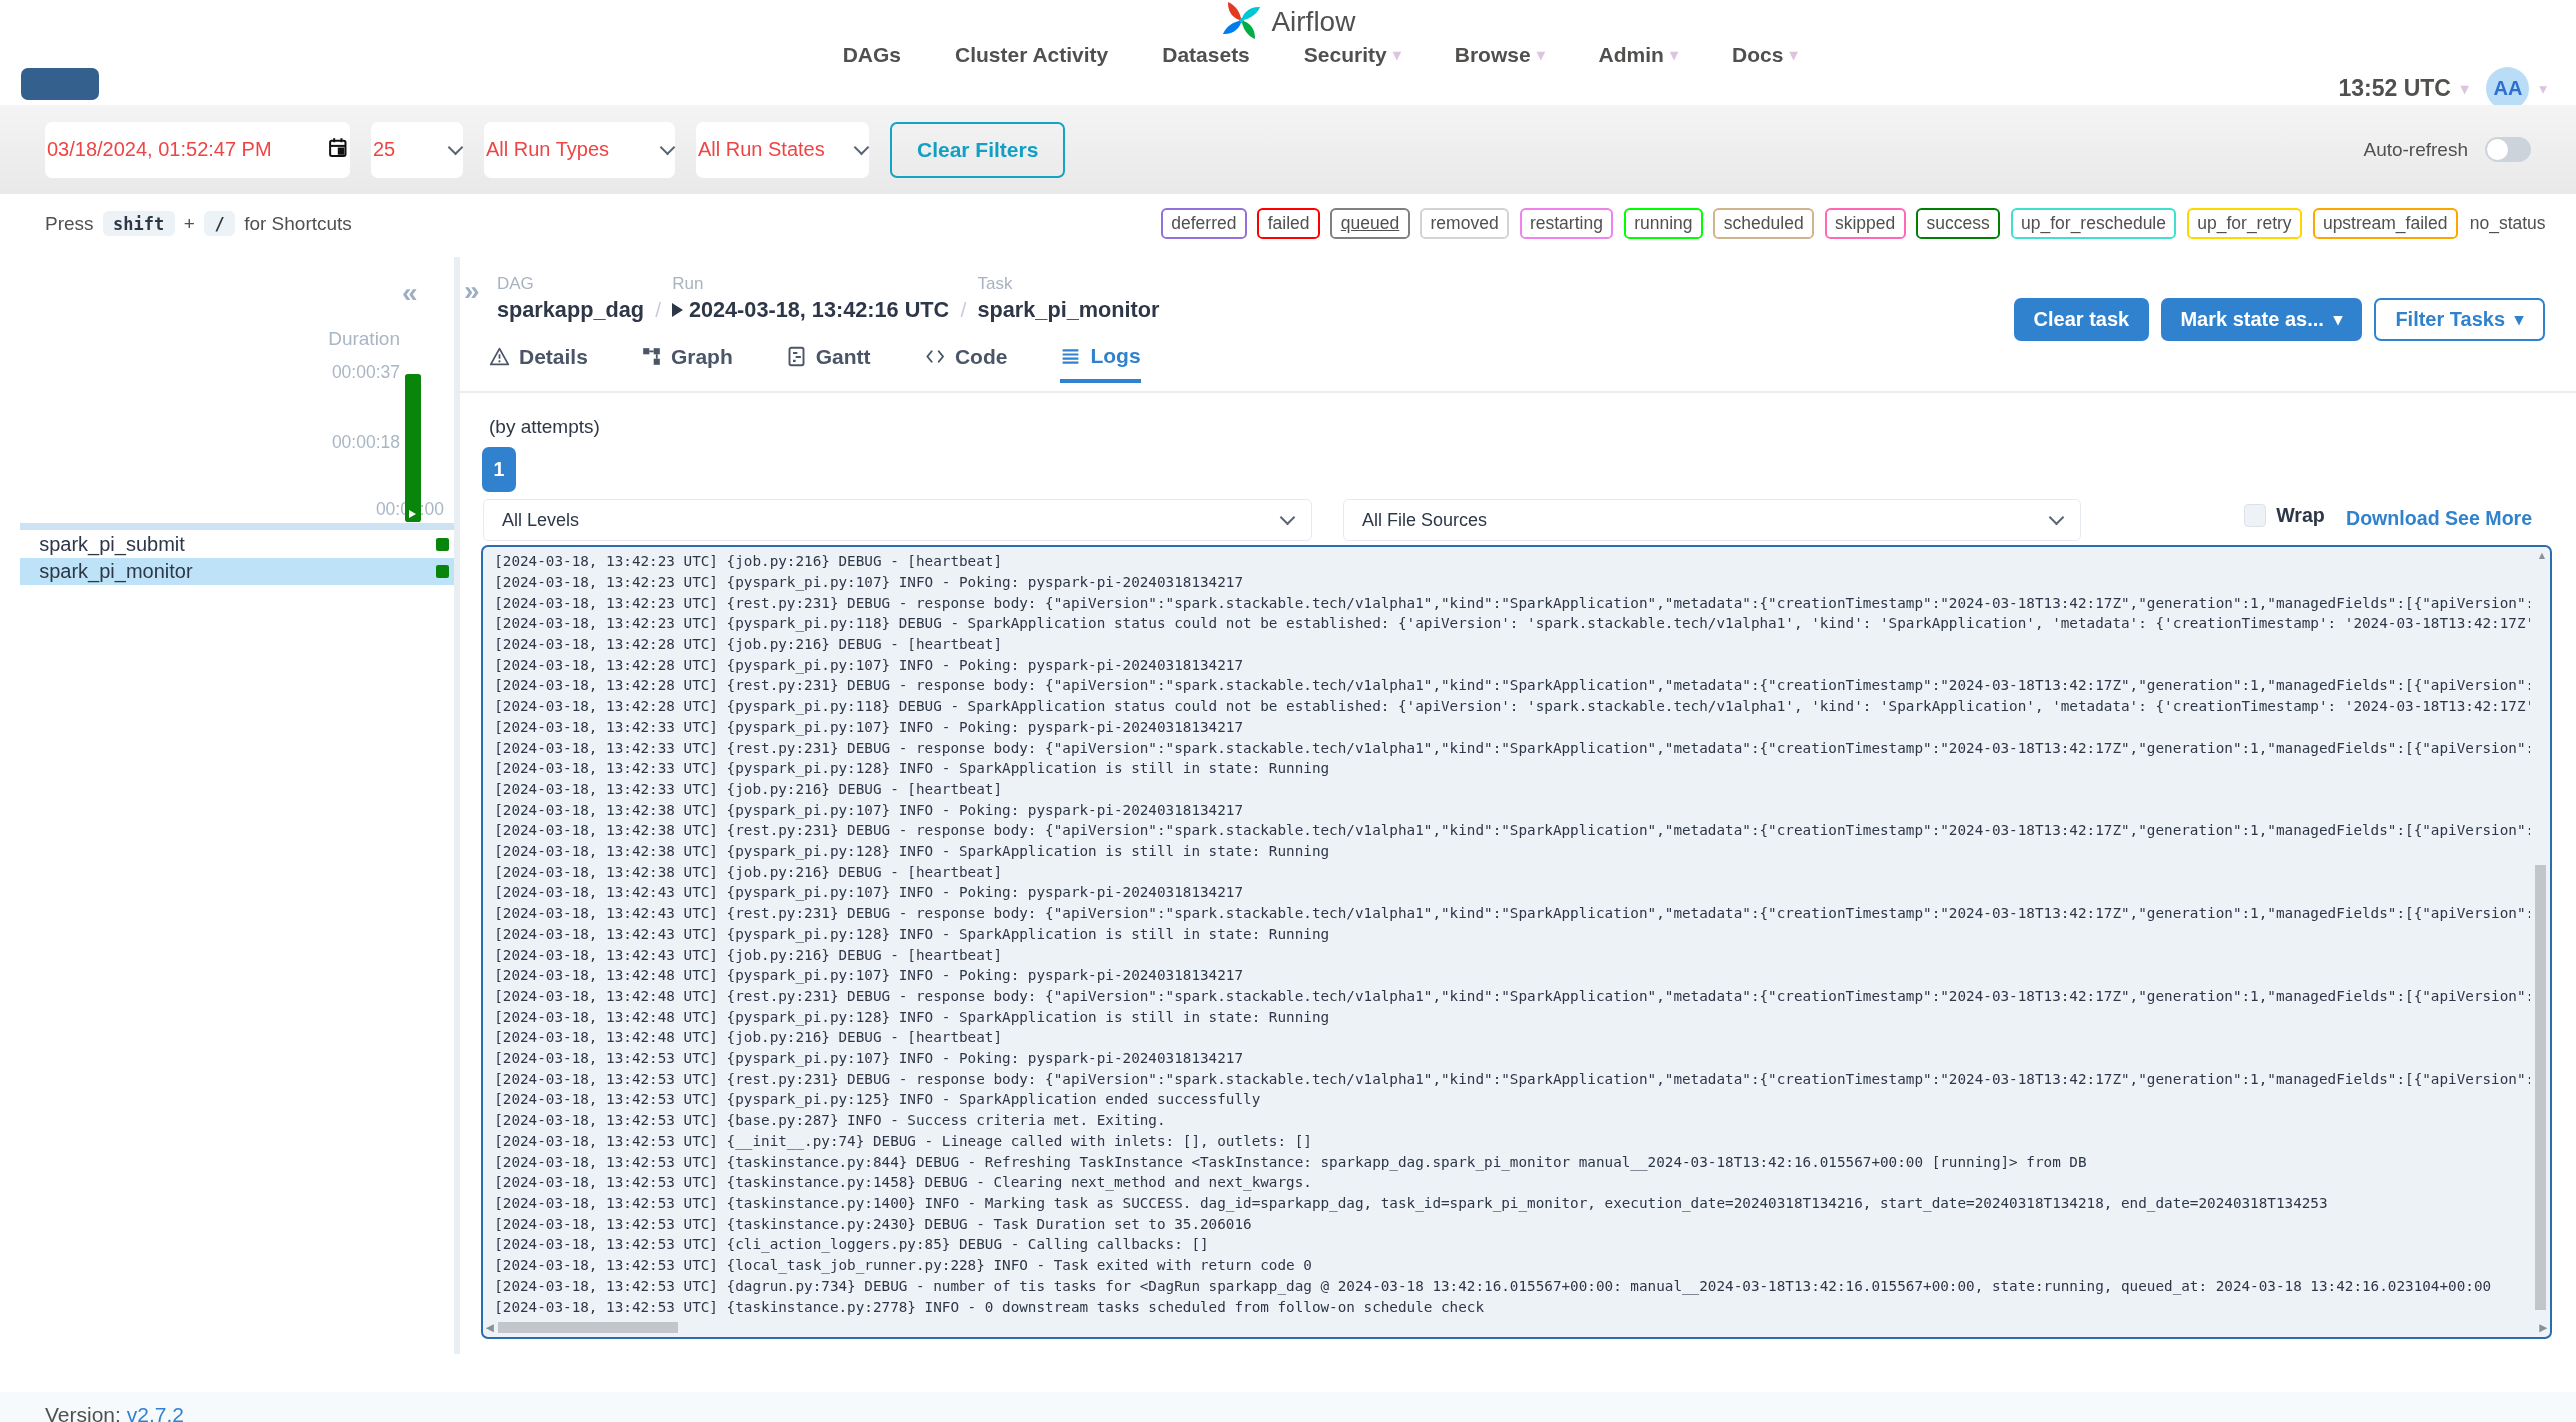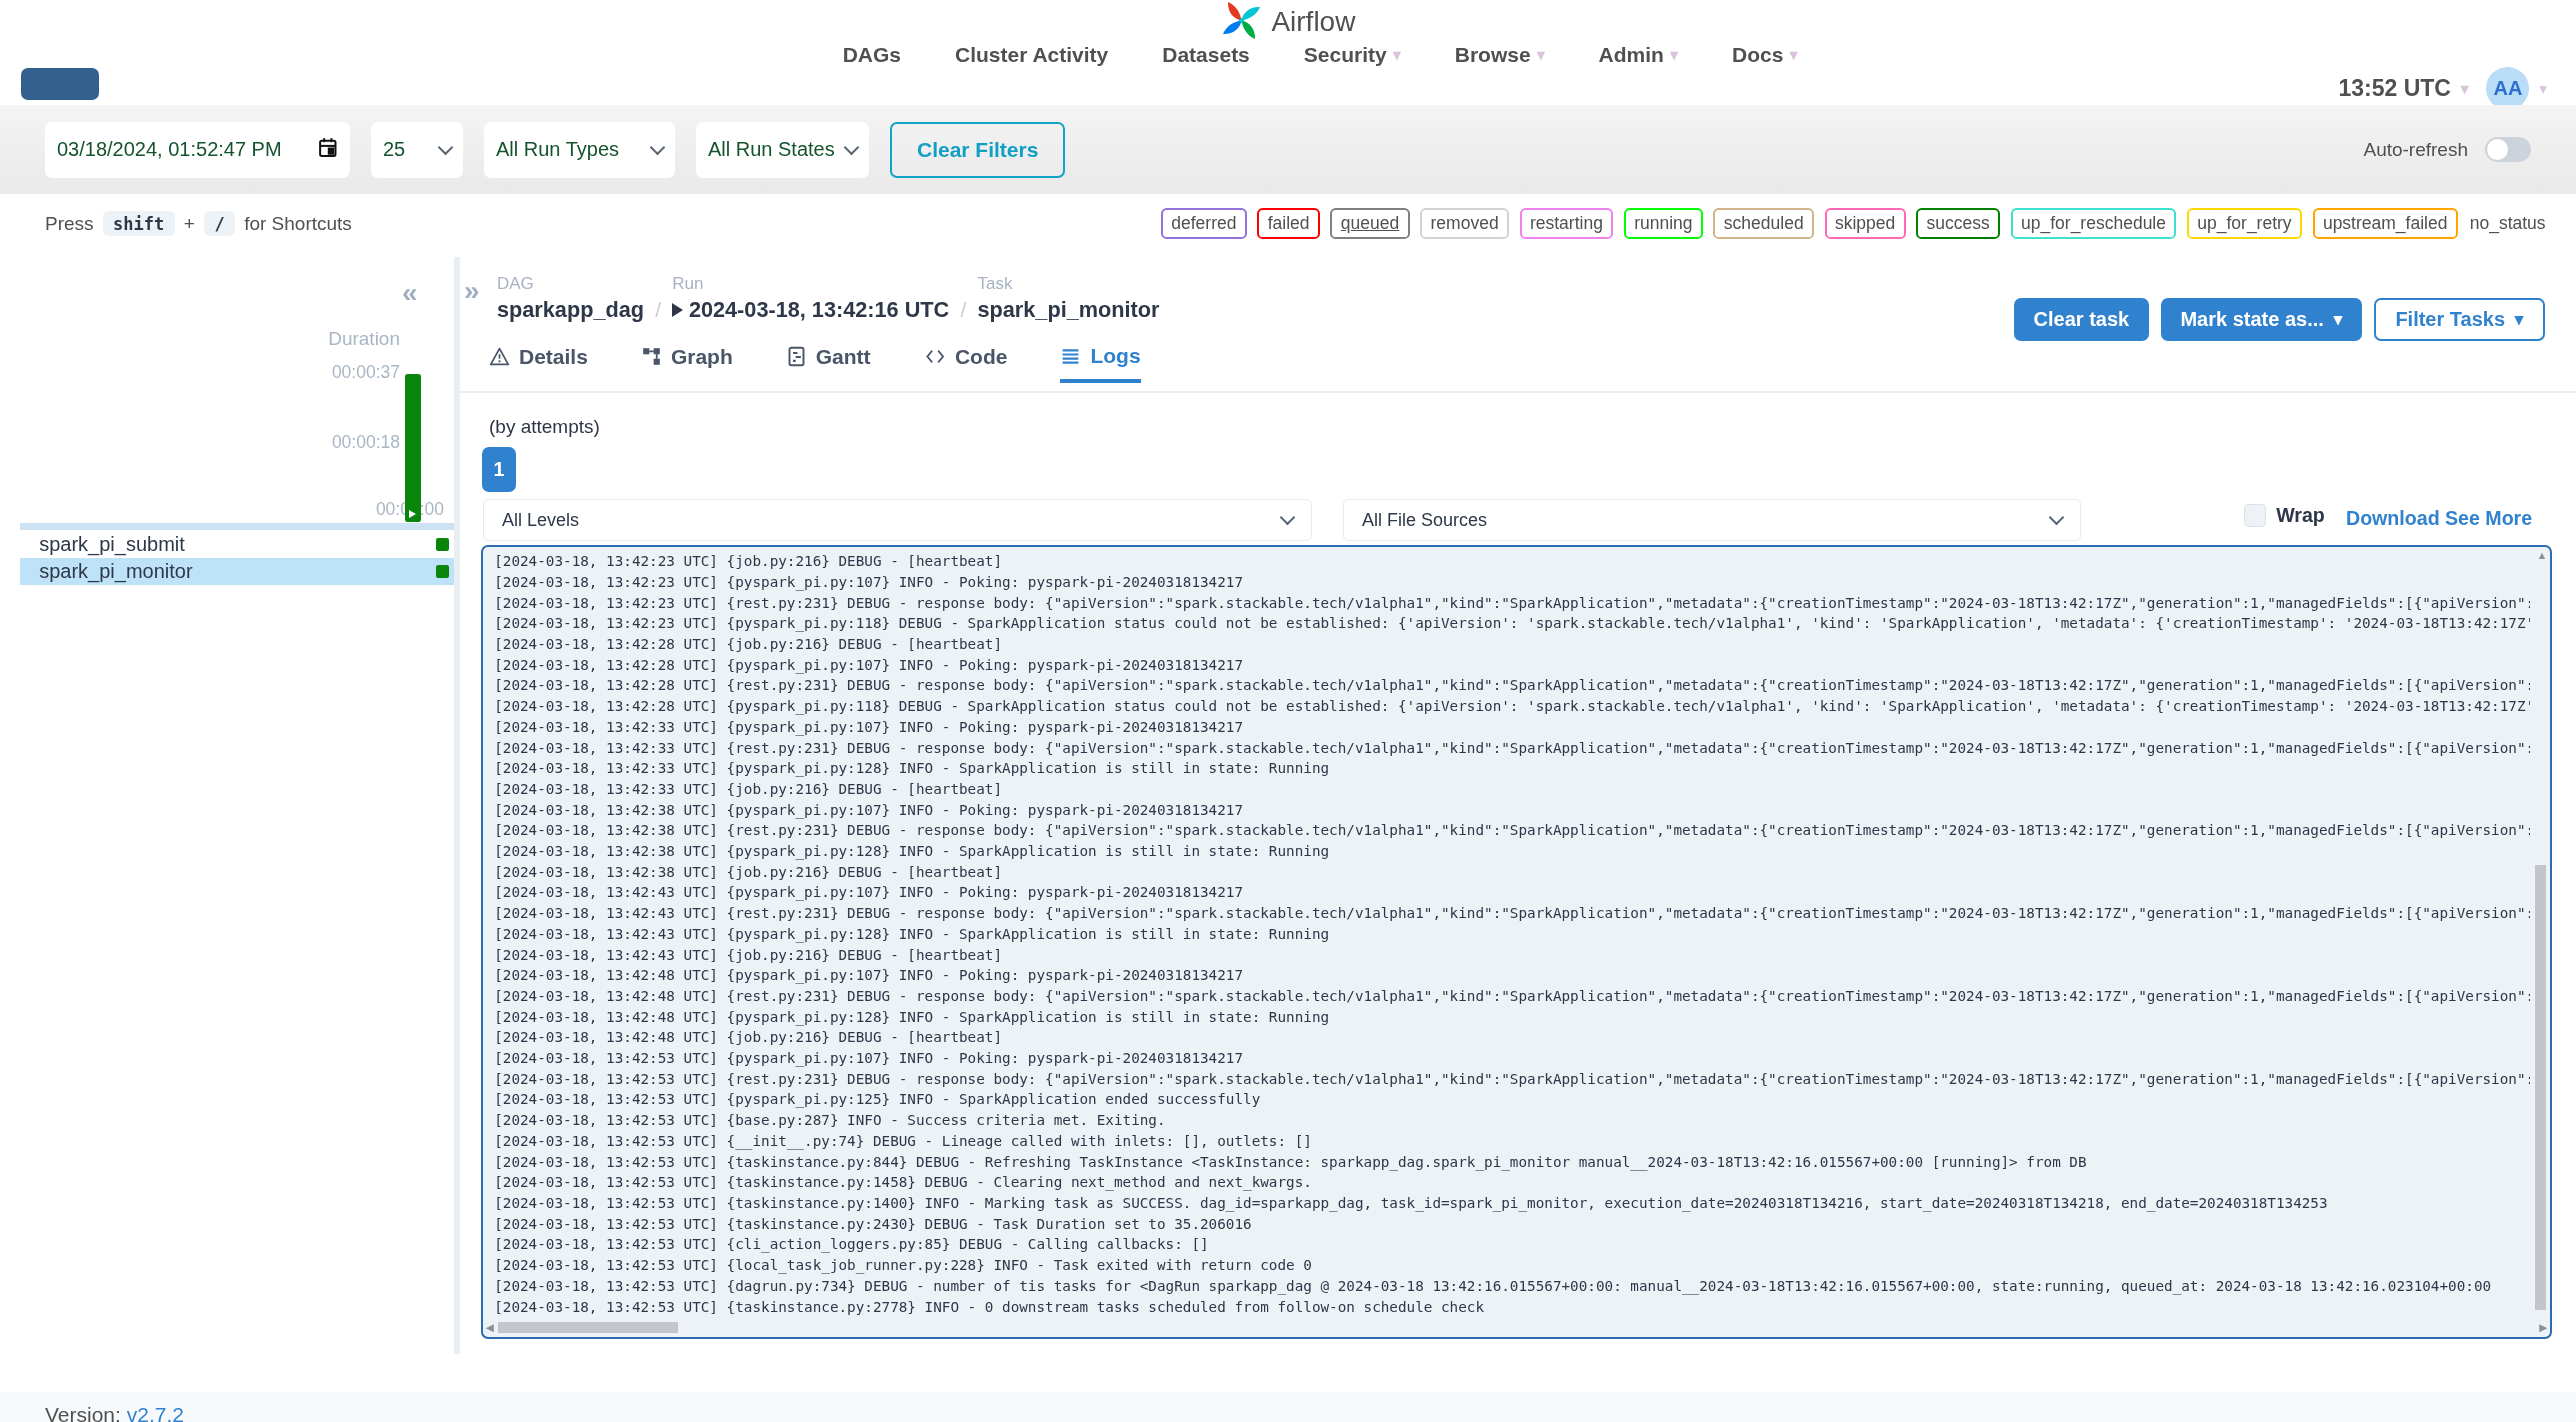--- a/index.html
+++ b/index.html
@@ -16,21 +16,21 @@
   #nav-right{margin-left:auto;display:flex;align-items:center;gap:18px;}
   #clock{font-size:23px;font-weight:700;color:#51504f;display:flex;align-items:center;gap:9.8px;}
   #avatar-wrap{display:flex;align-items:center;gap:9.8px;}
   #avatar{width:43px;height:43px;border-radius:50%;background:#b9dcf7;color:#2d6fd1;font-weight:700;font-size:20px;display:flex;align-items:center;justify-content:center;}
 
   
   #partial-run-bar{position:absolute;left:21px;top:68px;width:78px;height:32px;background:#33608d;border-radius:7px;}
 
   
   #filterbar{position:absolute;left:0;top:105px;right:0;height:89px;background:linear-gradient(#f4f4f4,#e9e9e9);display:flex;align-items:center;padding-left:45px;gap:21px;box-sizing:border-box;}
-  .control{height:56px;background:#fff;border-radius:7px;display:flex;align-items:center;justify-content:space-between;font-size:20px;color:#14532d;padding:0 12px;box-sizing:border-box;}
+  .control{height:56px;background:#fff;border-radius:7px;display:flex;align-items:center;justify-content:space-between;font-size:20px;color:#ef4444;padding:0 2px;box-sizing:border-box;}
   #date-input{width:305px;}
   #page-size{width:92px;}
   #run-types{width:191px;}
   #run-states{width:173px;}
   #clear-filters{height:56px;border:2.1px solid #14a3c4;border-radius:7px;color:#129fc4;font-size:21px;font-weight:700;display:flex;align-items:center;padding:0 25px;background:transparent;cursor:pointer;}
   #auto-refresh{position:absolute;right:45px;top:0;height:89px;display:flex;align-items:center;gap:17px;}
   #auto-refresh-label{font-size:19px;color:#51504f;}
   #toggle{width:46px;height:25px;border-radius:12.6px;background:#ccd3da;position:relative;cursor:pointer;}
   #toggle .knob{position:absolute;left:2.1px;top:2.1px;width:21px;height:21px;border-radius:50%;background:#fff;}
   .chev{width:9px;height:9px;border-right:2.1px solid #596673;border-bottom:2.1px solid #596673;transform:rotate(45deg);margin-top:-4.2px;flex:none;}

